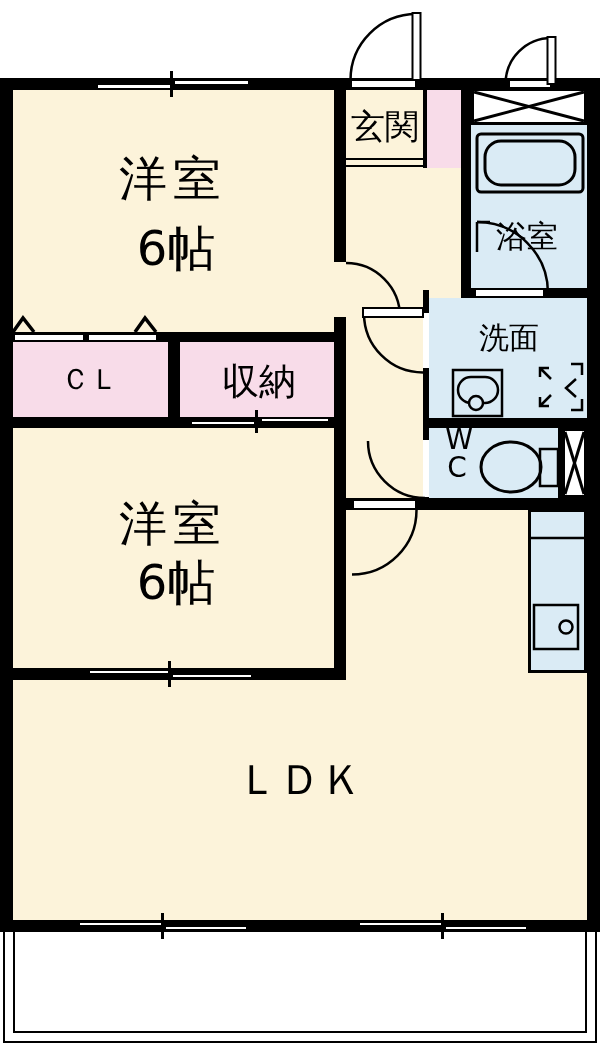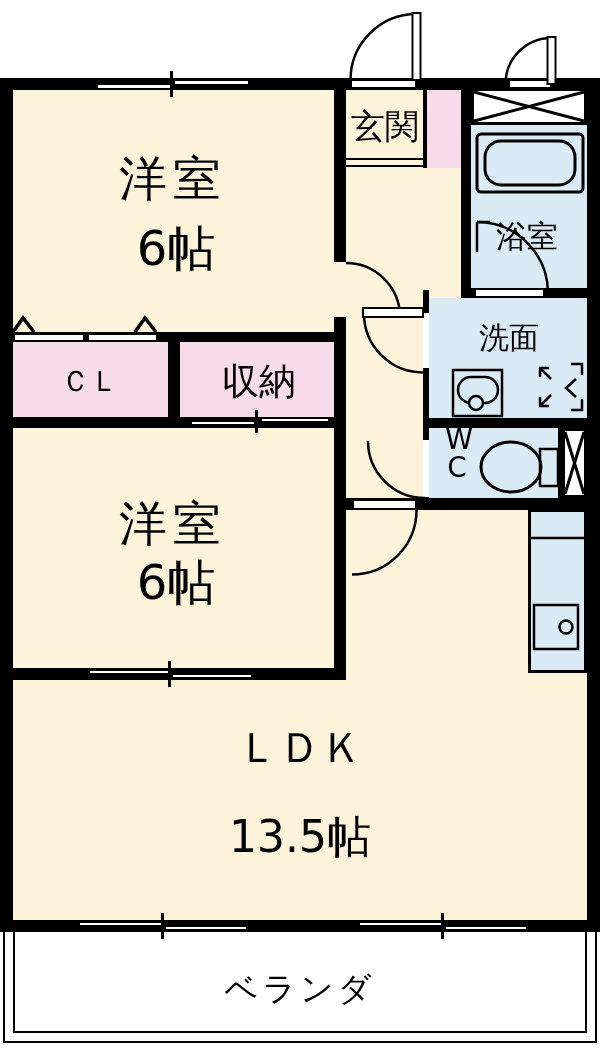--- a/index.html
+++ b/index.html
@@ -157,24 +157,22 @@
       <line x1="528" y1="538" x2="587" y2="538"></line>
       <rect x="534" y="605" width="44" height="44"></rect>
       <circle cx="566" cy="627" r="6.5"></circle>
     </g>
   </svg>
 
   <div class="lbl" style="left:173px;top:178px;font-size:48px;letter-spacing:6px;">洋室</div>
   <div class="lbl" style="left:176px;top:248px;font-size:48px;">6帖</div>
   <div class="lbl" style="left:385px;top:126px;font-size:34px;">玄関</div>
   <div class="lbl" style="left:527px;top:236px;font-size:31px;">浴室</div>
-  <div class="lbl" style="left:90px;top:381px;font-size:29px;">ＣＬ</div>
+  <div class="lbl" style="left:90px;top:381px;font-size:29px;font-family:Liberation Mono, monospace;">ＣＬ</div>
   <div class="lbl" style="left:259px;top:381px;font-size:37px;">収納</div>
   <div class="lbl" style="left:509px;top:338px;font-size:30px;">洗面</div>
   <div class="lbl" style="left:459px;top:440px;font-size:28px;">W</div>
   <div class="lbl" style="left:457px;top:468px;font-size:28px;">C</div>
   <div class="lbl" style="left:173px;top:523px;font-size:48px;letter-spacing:6px;">洋室</div>
   <div class="lbl" style="left:176px;top:582px;font-size:48px;">6帖</div>
-  <div class="lbl" style="left:300px;top:748px;font-size:42px;">ＬＤＫ</div>
-  <div class="lbl" style="left:300px;top:837px;font-size:44px;">13.5帖</div>
-  <div class="lbl" style="left:300px;top:988px;font-size:33px;letter-spacing:4px;">ベランダ</div>
+  <div class="lbl" style="left:300px;top:780px;font-size:42px;">ＬＤＫ</div>
 
 </div>
 
 </body></html>

